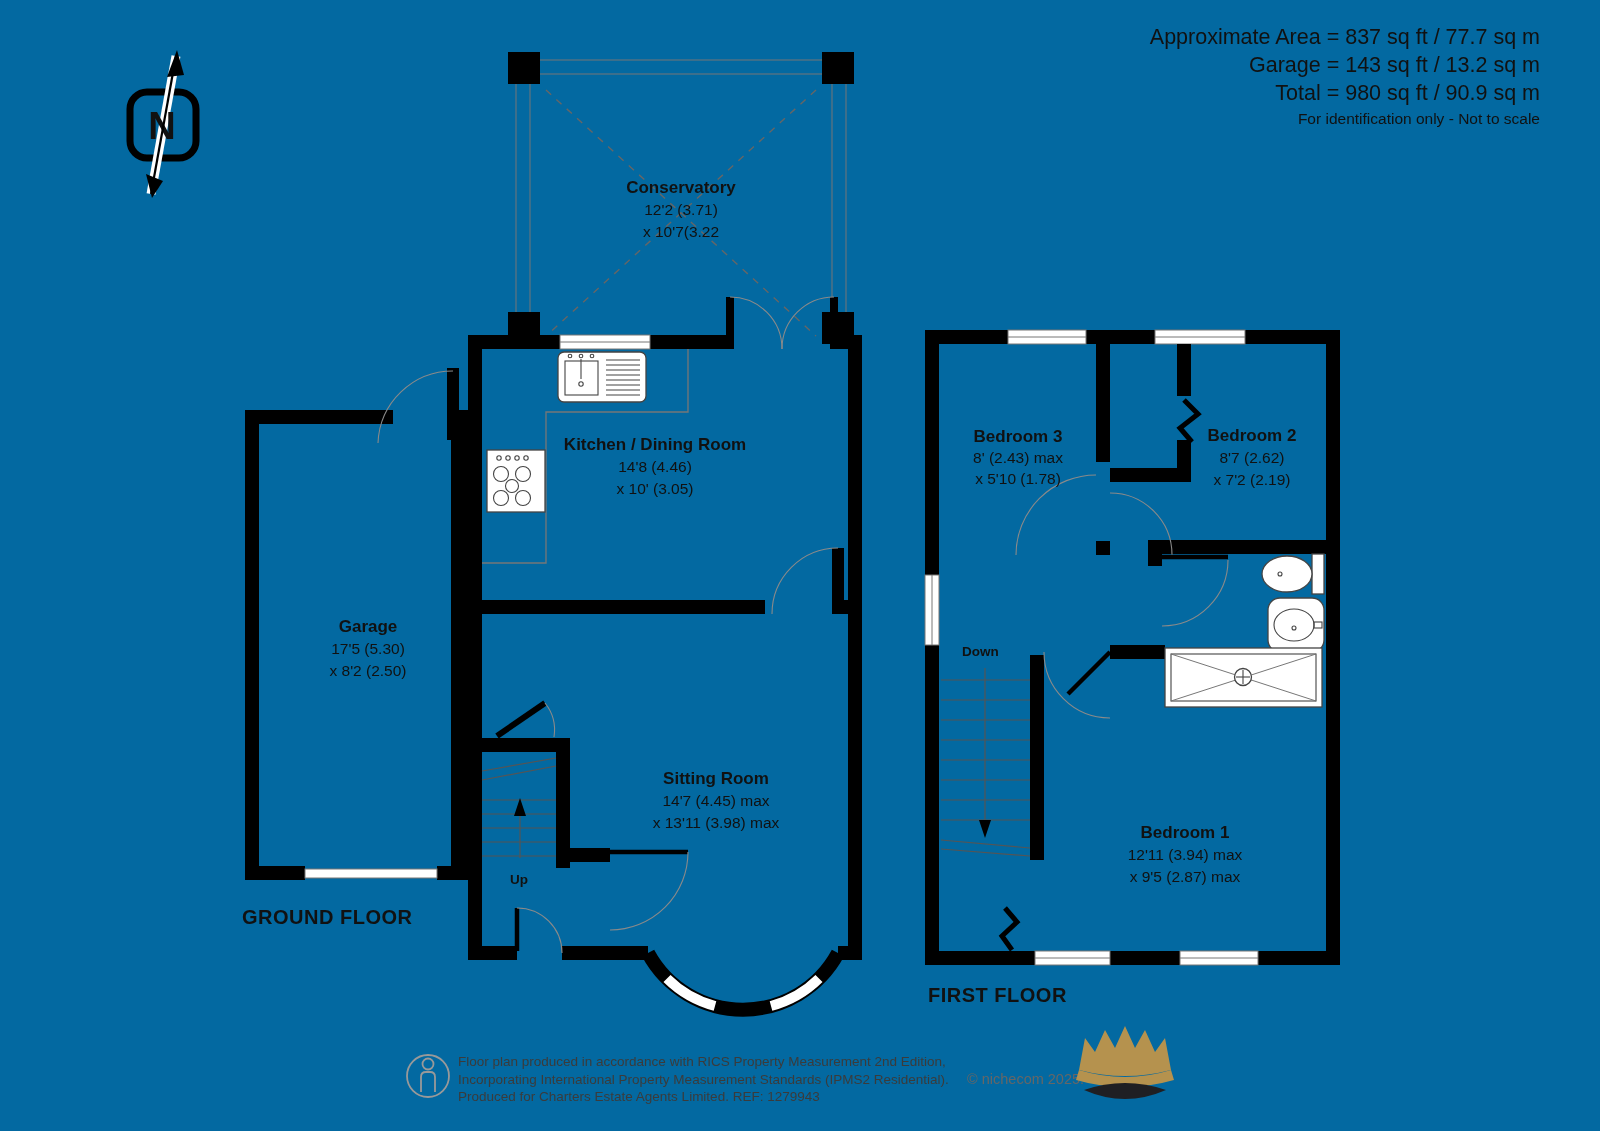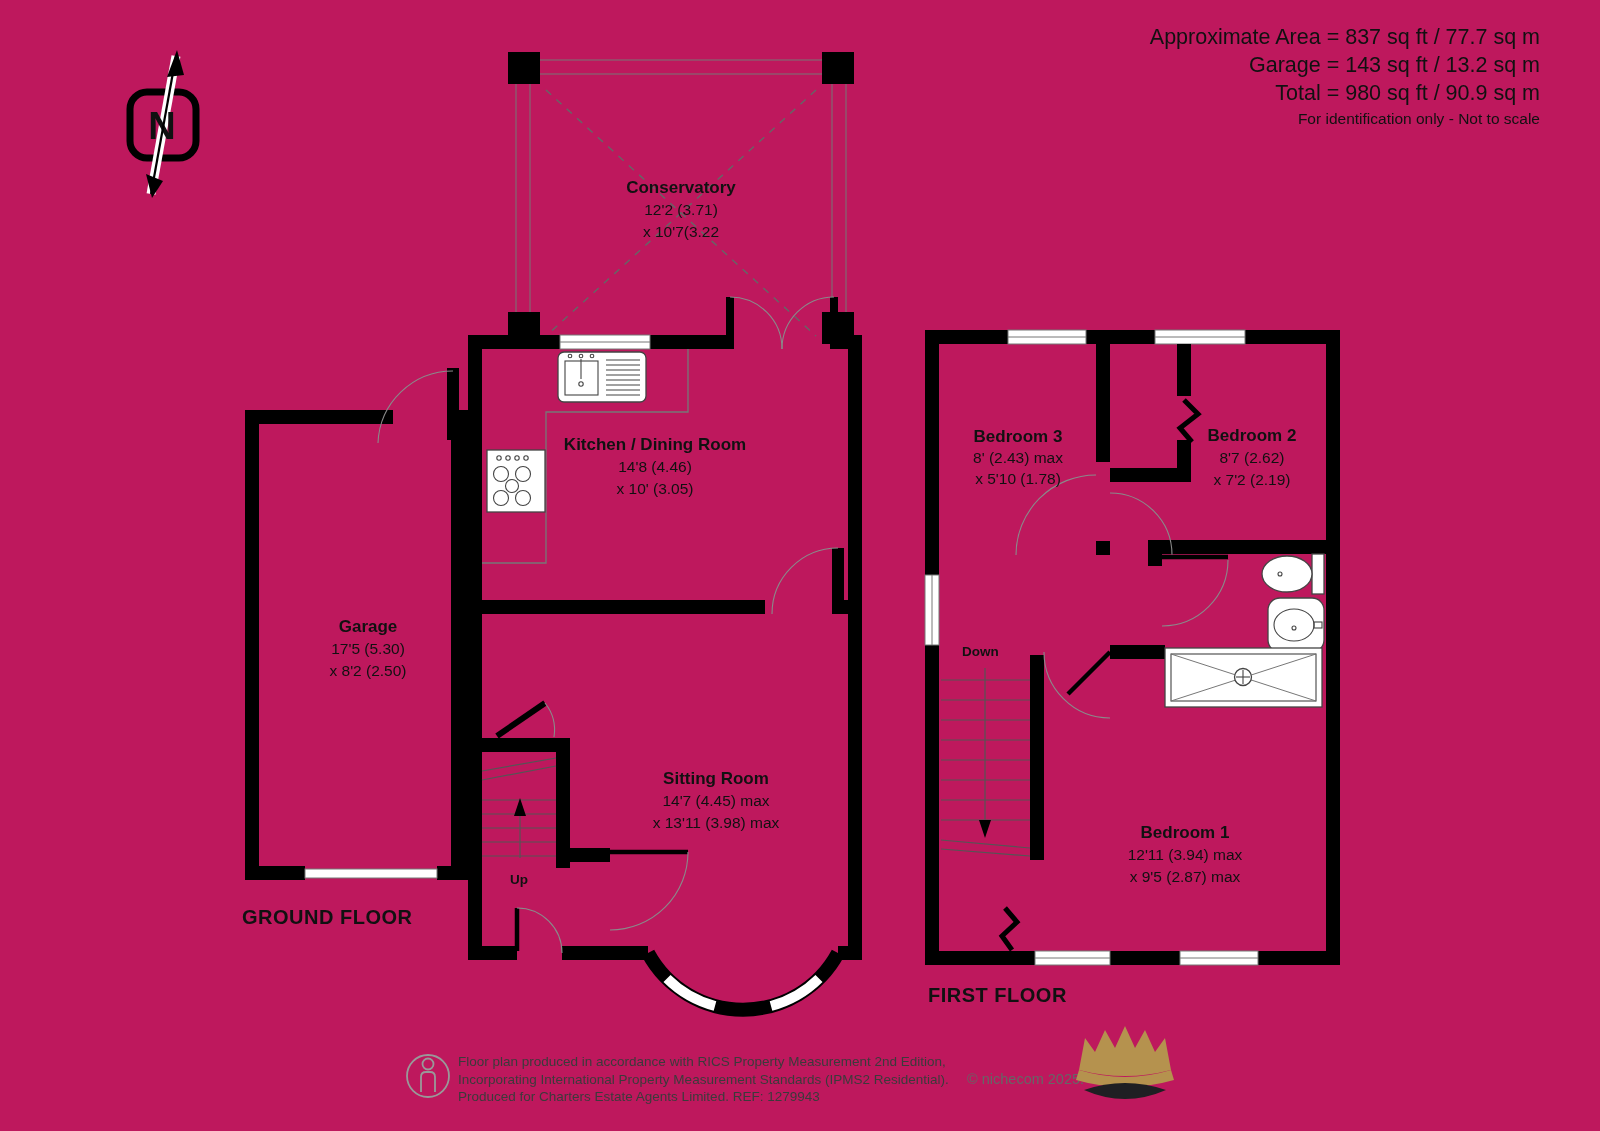--- a/index.html
+++ b/index.html
@@ -1,16 +1,16 @@
 <!DOCTYPE html>
 <html><head>
 <meta charset="utf-8">
 <style>
   html,body{margin:0;padding:0;background:#fff;}
-  .canvas{position:relative;width:1600px;height:1131px;background:#be185d;}
+  .canvas{position:relative;width:1600px;height:1131px;background:#0369a1;}
   svg{display:block;}
   text{font-family:"Liberation Sans", sans-serif;fill:#111;}
   .wall{fill:#000;}
   .thin{stroke:#777;stroke-width:1.3;fill:none;}
   .fix{stroke:#444;stroke-width:1.3;fill:#fff;}
   .fixl{stroke:#444;stroke-width:1.1;fill:none;}
   .arc{stroke:#8a8a8a;stroke-width:1.1;fill:none;}
   .leaf{stroke:#000;stroke-width:6;fill:none;}
   .leaf4{stroke:#000;stroke-width:4.5;fill:none;}
   .zig{stroke:#000;stroke-width:5;fill:none;}

